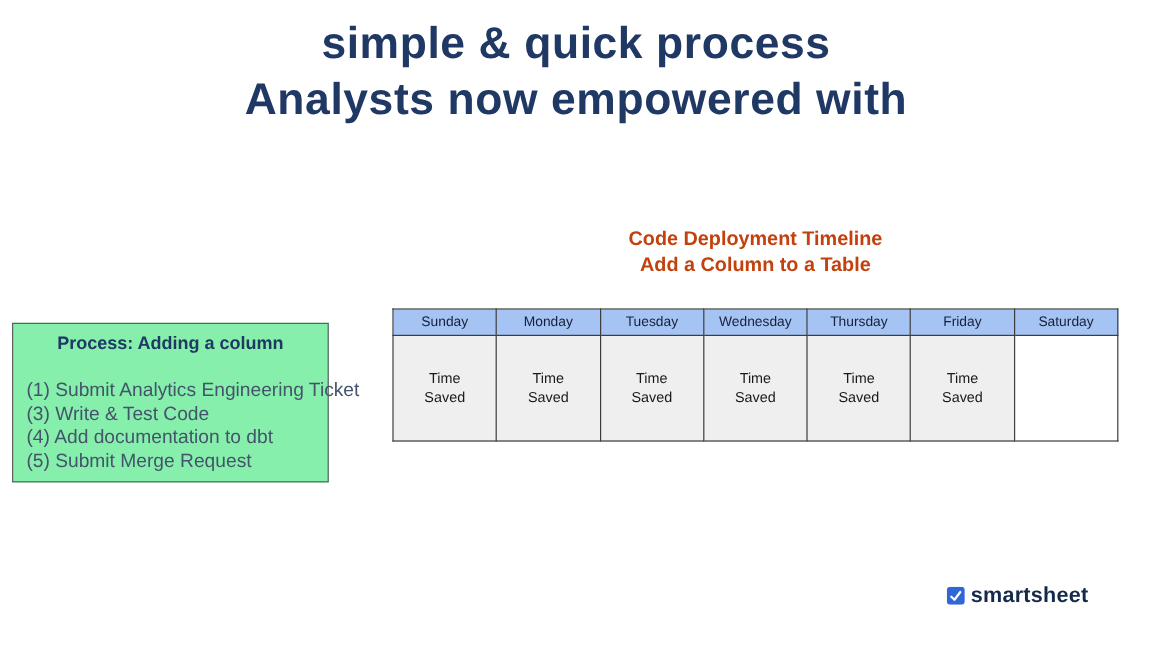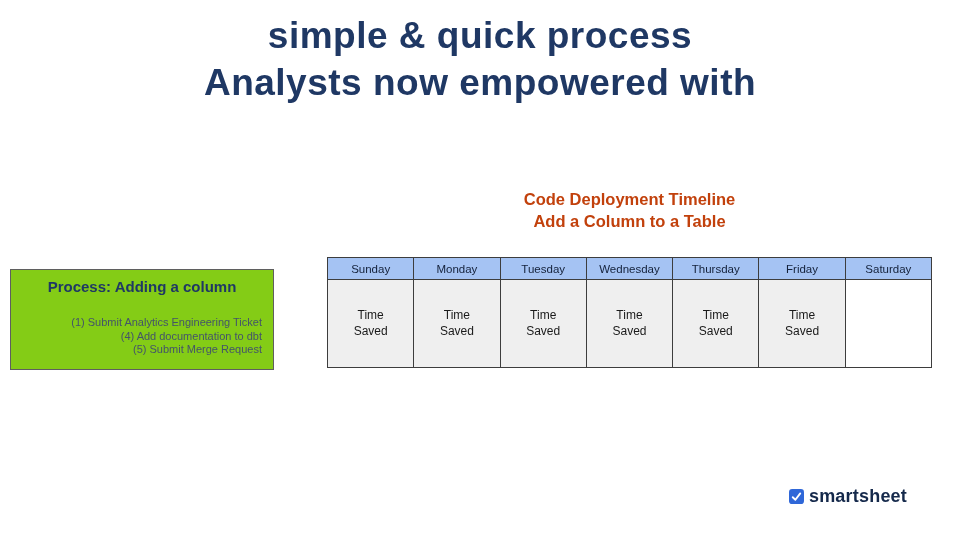--- a/index.html
+++ b/index.html
@@ -21,33 +21,33 @@
     font-size: 37px;
     font-weight: bold;
     letter-spacing: 0.5px;
     line-height: 1.28;
   }
 
   
   .process-box {
     position: absolute;
     left: 10px; top: 269px;
-    width: 264px; height: 101px;
+    width: 264px; height: 133px;
     border: 1.5px solid #5f5f5f;
-    background: #84cc16;
+    background: #86efac;
     padding: 8px 11px;
   }
   .process-box-title {
     text-align: center;
     font-size: 15px;
     font-weight: bold;
     color: #1f3864;
     margin-bottom: 21px;
   }
-  .process-steps { font-size: 11px; color: #44546a; line-height: 1.2; text-align: right; }
+  .process-steps { font-size: 16px; color: #44546a; line-height: 1.2; }
   .process-step { margin-bottom: 0.5px; white-space: nowrap; }
 
   
   .timeline-heading {
     position: absolute;
     left: 327px; top: 189px;
     width: 605px;
     text-align: center;
     color: #c2410c;
     font-size: 16.5px;
@@ -115,20 +115,21 @@
 
   <div class="slide-title">
     <div>simple &amp; quick process</div>
     <div>Analysts now empowered with</div>
   </div>
 
   <div class="process-box">
     <div class="process-box-title">Process: Adding a column</div>
     <div class="process-steps">
       <div class="process-step">(1) Submit Analytics Engineering Ticket</div>
+      <div class="process-step">(3) Write &amp; Test Code</div>
       <div class="process-step">(4) Add documentation to dbt</div>
       <div class="process-step">(5) Submit Merge Request</div>
     </div>
   </div>
 
   <div class="timeline-heading">
     <div>Code Deployment Timeline</div>
     <div>Add a Column to a Table</div>
   </div>
 

